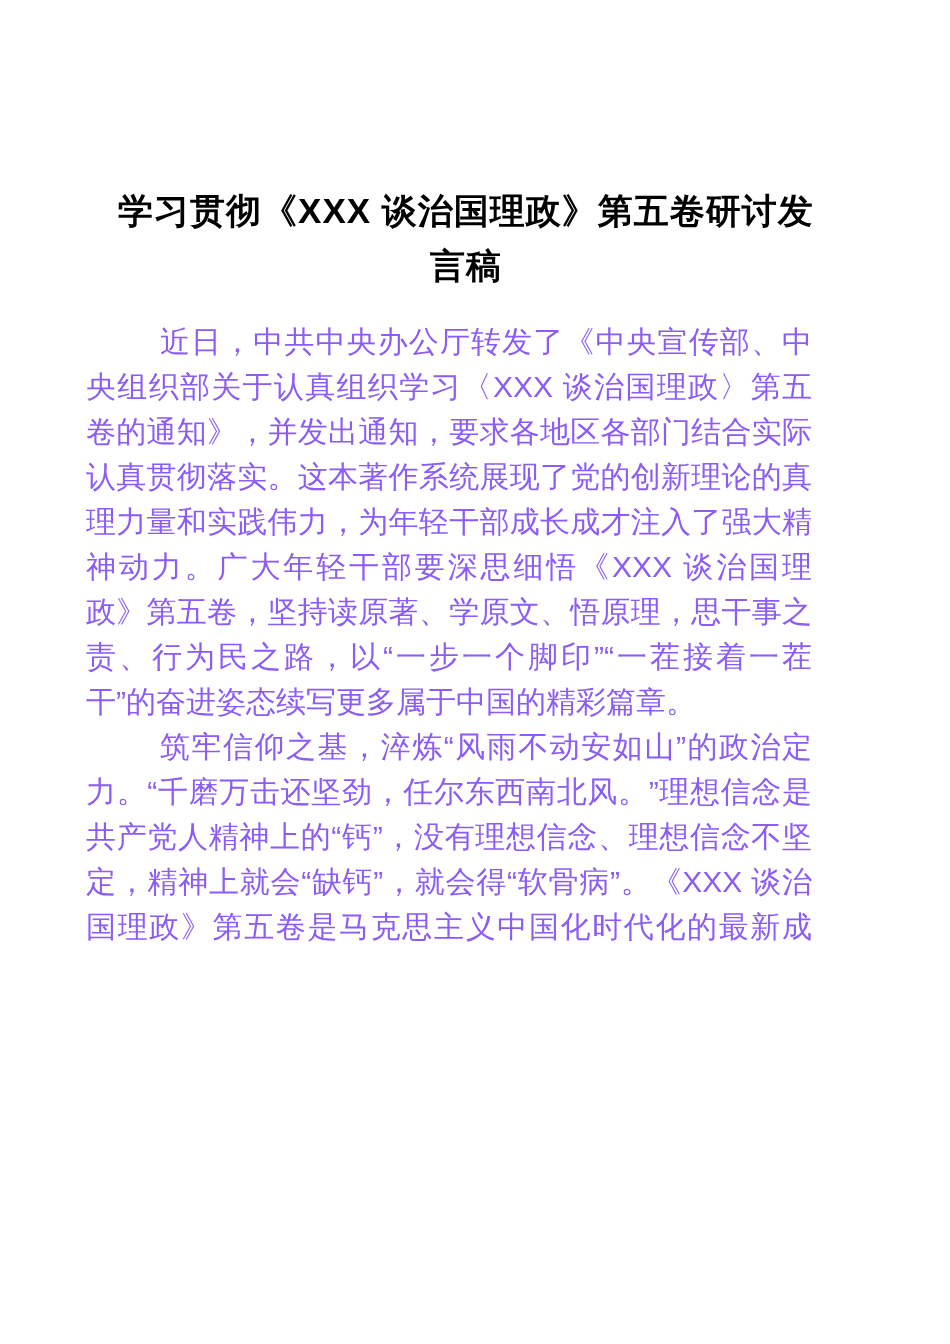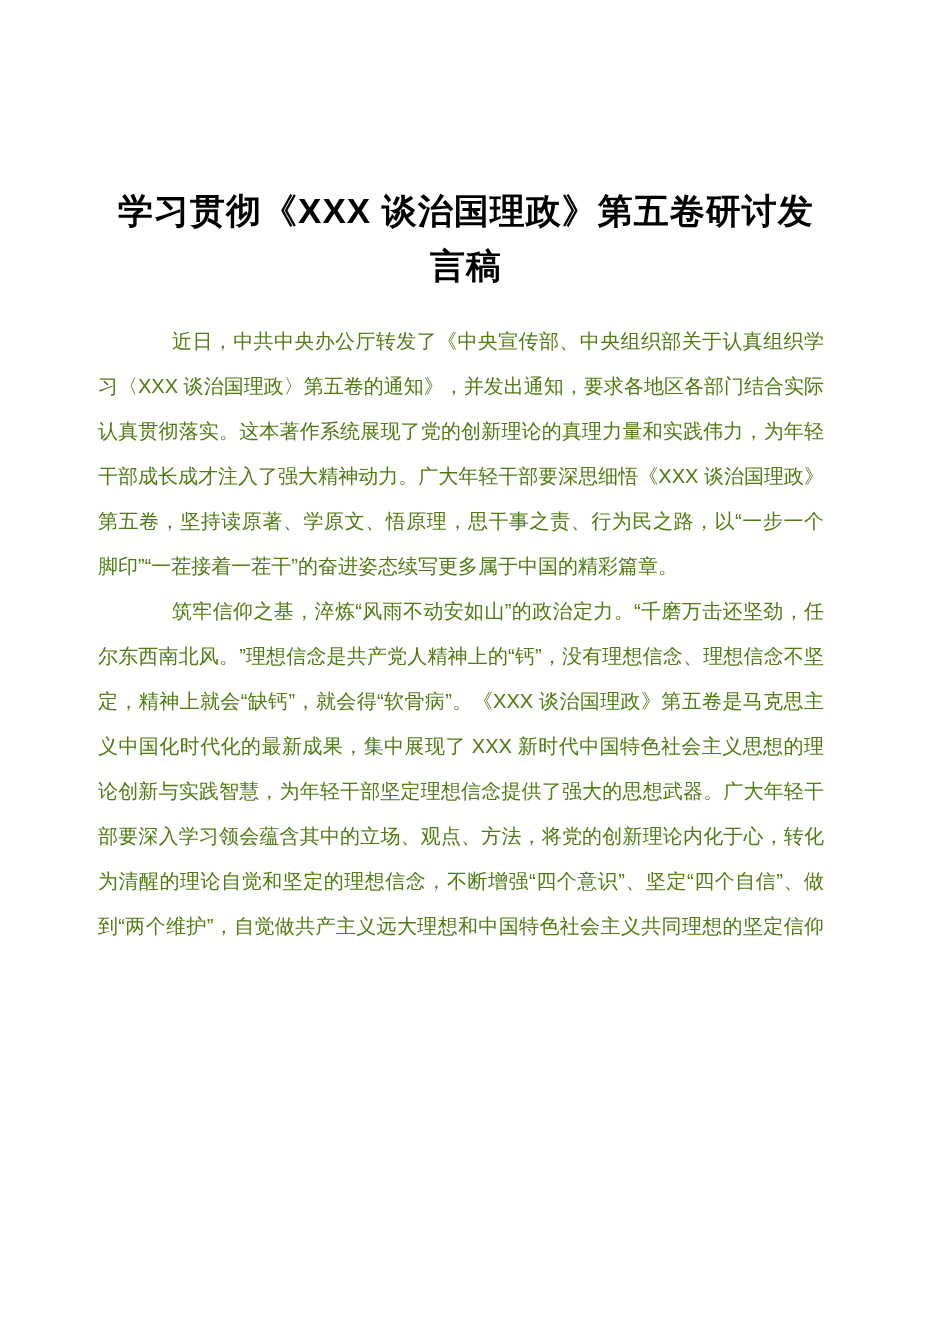--- a/index.html
+++ b/index.html
@@ -24,26 +24,26 @@
     text-align: center;
     font-size: 35px;
     line-height: 55px;
     font-weight: bold;
     letter-spacing: 1px;
     color: #000000;
   }
   .doc-body {
     position: absolute;
     top: 319px;
-    left: 98px;
+    left: 86px;
     width: 726px;
-    font-size: 20px;
+    font-size: 30px;
     line-height: 45px;
     text-align: justify;
-    color: #4d7c0f;
+    color: #8b5cf6;
   }
   .doc-body p {
     margin: 0;
     padding: 0;
     text-indent: 74px;
     word-break: break-word;
   }
 </style>
 </head>
 <body>

